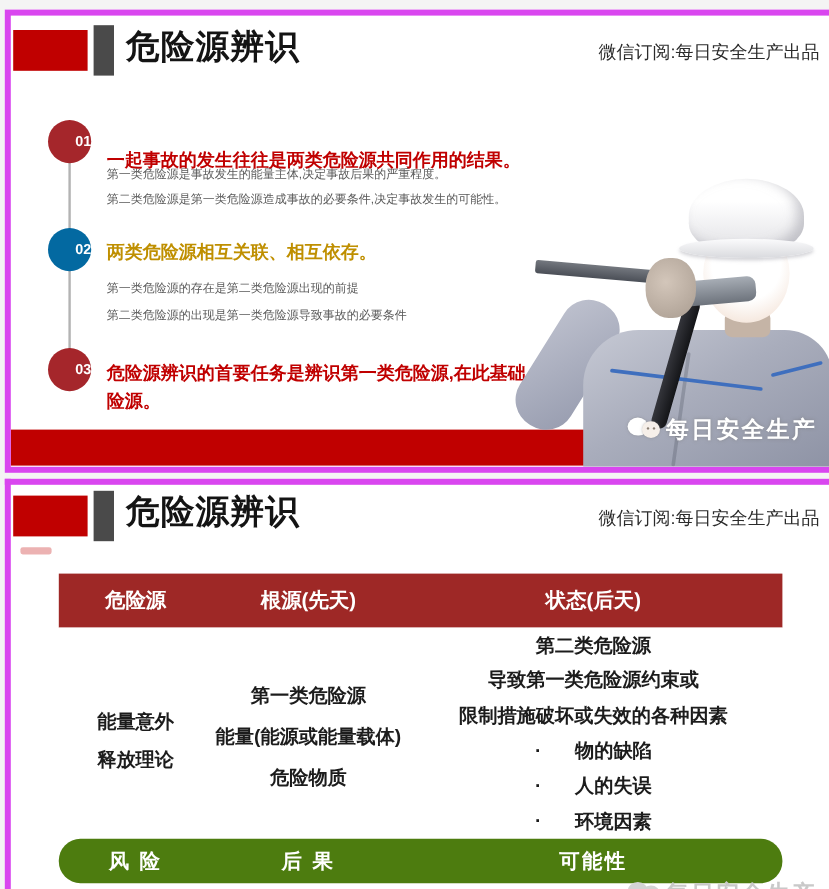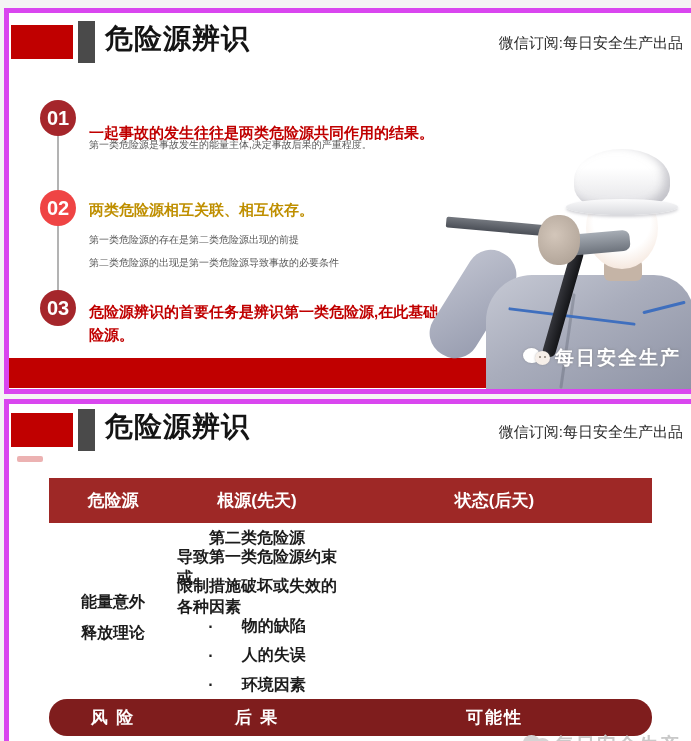--- a/index.html
+++ b/index.html
@@ -12,24 +12,24 @@
   
   .hdr-red{position:absolute;left:2px;width:62px;height:34px;background:#c00000;}
   .hdr-gray{position:absolute;left:69px;width:17px;height:42px;background:#4a4a4a;}
   .hdr-title{position:absolute;left:96px;font-size:28px;font-weight:800;color:#141414;letter-spacing:1px;line-height:38px;}
   .hdr-sub{position:absolute;right:42px;font-size:15px;color:#2b2b2b;}
   .hdr-right-red{position:absolute;right:0;width:28px;height:33px;background:#c00000;}
 
   
   .tl-line{position:absolute;left:48px;top:103px;width:2px;height:192px;background:#b3b3b3;}
   .tl-circle{position:absolute;left:31px;width:36px;height:36px;border-radius:50%;
-             display:flex;align-items:center;justify-content:center;
-             color:#ffffff;font-size:20px;font-weight:700;}
+             display:flex;align-items:center;justify-content:flex-end;
+             color:#ffffff;font-size:12px;font-weight:700;}
   .tl-red{background:#a5262b;}
-  .tl-gold{background:#ef4444;}
+  .tl-gold{background:#0369a1;}
   .it-title{position:absolute;left:80px;font-size:15px;font-weight:700;white-space:nowrap;}
   .it-line{position:absolute;left:80px;font-size:10px;color:#595959;white-space:nowrap;}
   .c-red{color:#c00000;}
   .c-gold{color:#bf8f00;}
   .s1-bottom-bar{position:absolute;left:0;top:345px;width:685px;height:30px;background:#c00000;z-index:1;}
 
   
   .wm{position:absolute;display:flex;align-items:center;gap:2px;z-index:3;}
   .wm-text{font-size:19px;font-weight:700;color:#ffffff;letter-spacing:2px;
            text-shadow:0 0 3px rgba(120,120,120,.65);}
@@ -76,21 +76,21 @@
   .t-head div{text-align:center;color:#ffffff;font-size:17px;font-weight:700;}
   .t-body{height:176px;background:#ffffff;color:#1c1c1c;}
   .t-c1{display:flex;flex-direction:column;justify-content:center;align-items:center;
         font-size:16px;font-weight:700;row-gap:10px;padding-top:14px;}
   .t-c2{display:flex;flex-direction:column;justify-content:center;align-items:center;
         font-size:16px;font-weight:700;row-gap:13px;padding-top:6px;}
   .t-c3{display:flex;flex-direction:column;padding-top:1px;}
   .t-l3{height:29.3px;display:flex;align-items:center;justify-content:center;
         font-size:16px;font-weight:700;}
   .t-bullet{display:inline-block;color:#1c1c1c;font-weight:700;margin-right:28px;}
-  .t-foot{height:37px;background:#7f1d1d;align-items:center;border-radius:18px;}
+  .t-foot{height:37px;background:#4d7c0f;align-items:center;border-radius:18px;}
   .t-foot div{text-align:center;color:#ffffff;font-size:17px;font-weight:700;letter-spacing:2px;}
   .s2-smudge{position:absolute;left:8px;top:52px;width:26px;height:6px;background:rgba(192,0,0,.3);border-radius:2px;}
 </style>
 </head>
 <body>
 
 <div class="page">
 
   <section class="slide" id="slide1">
     <div class="hdr-red" style="top:12px;"></div>
@@ -105,20 +105,21 @@
     </div>
     <div class="tl-circle tl-gold" style="top:177px;">
       <span>02</span>
     </div>
     <div class="tl-circle tl-red" style="top:277px;">
       <span>03</span>
     </div>
 
     <div class="it-title c-red" style="top:96px;margin-top:15px;">一起事故的发生往往是两类危险源共同作用的结果。</div>
     <div class="it-line" style="top:125px;">第一类危险源是事故发生的能量主体,决定事故后果的严重程度。</div>
+    <div class="it-line" style="top:146px;">第二类危险源是第一类危险源造成事故的必要条件,决定事故发生的可能性。</div>
 
     <div class="it-title c-gold" style="top:188px;">两类危险源相互关联、相互依存。</div>
     <div class="it-line" style="top:220px;">第一类危险源的存在是第二类危险源出现的前提</div>
     <div class="it-line" style="top:243px;">第二类危险源的出现是第一类危险源导致事故的必要条件</div>
 
     <div class="it-title c-red" style="top:287px;width:470px;white-space:normal;line-height:23px;">危险源辨识的首要任务是辨识第一类危险源,在此基础上再辨识第二类危险源。</div>
 
     <div class="s1-bottom-bar"></div>
 
     <div class="worker">
@@ -159,20 +160,25 @@
       <div class="t-row t-head">
         <div>危险源</div>
         <div>根源(先天)</div>
         <div>状态(后天)</div>
       </div>
 
       <div class="t-row t-body">
         <div class="t-c1">
           <span>能量意外</span>
           <span>释放理论</span>
+        </div>
+        <div class="t-c2">
+          <span>第一类危险源</span>
+          <span>能量(能源或能量载体)</span>
+          <span>危险物质</span>
         </div>
         <div class="t-c3">
           <div class="t-l3">第二类危险源</div>
           <div class="t-l3">导致第一类危险源约束或</div>
           <div class="t-l3">限制措施破坏或失效的各种因素</div>
           <div class="t-l3">
             <span class="t-bullet">·</span>
             <span>物的缺陷</span>
           </div>
           <div class="t-l3">

